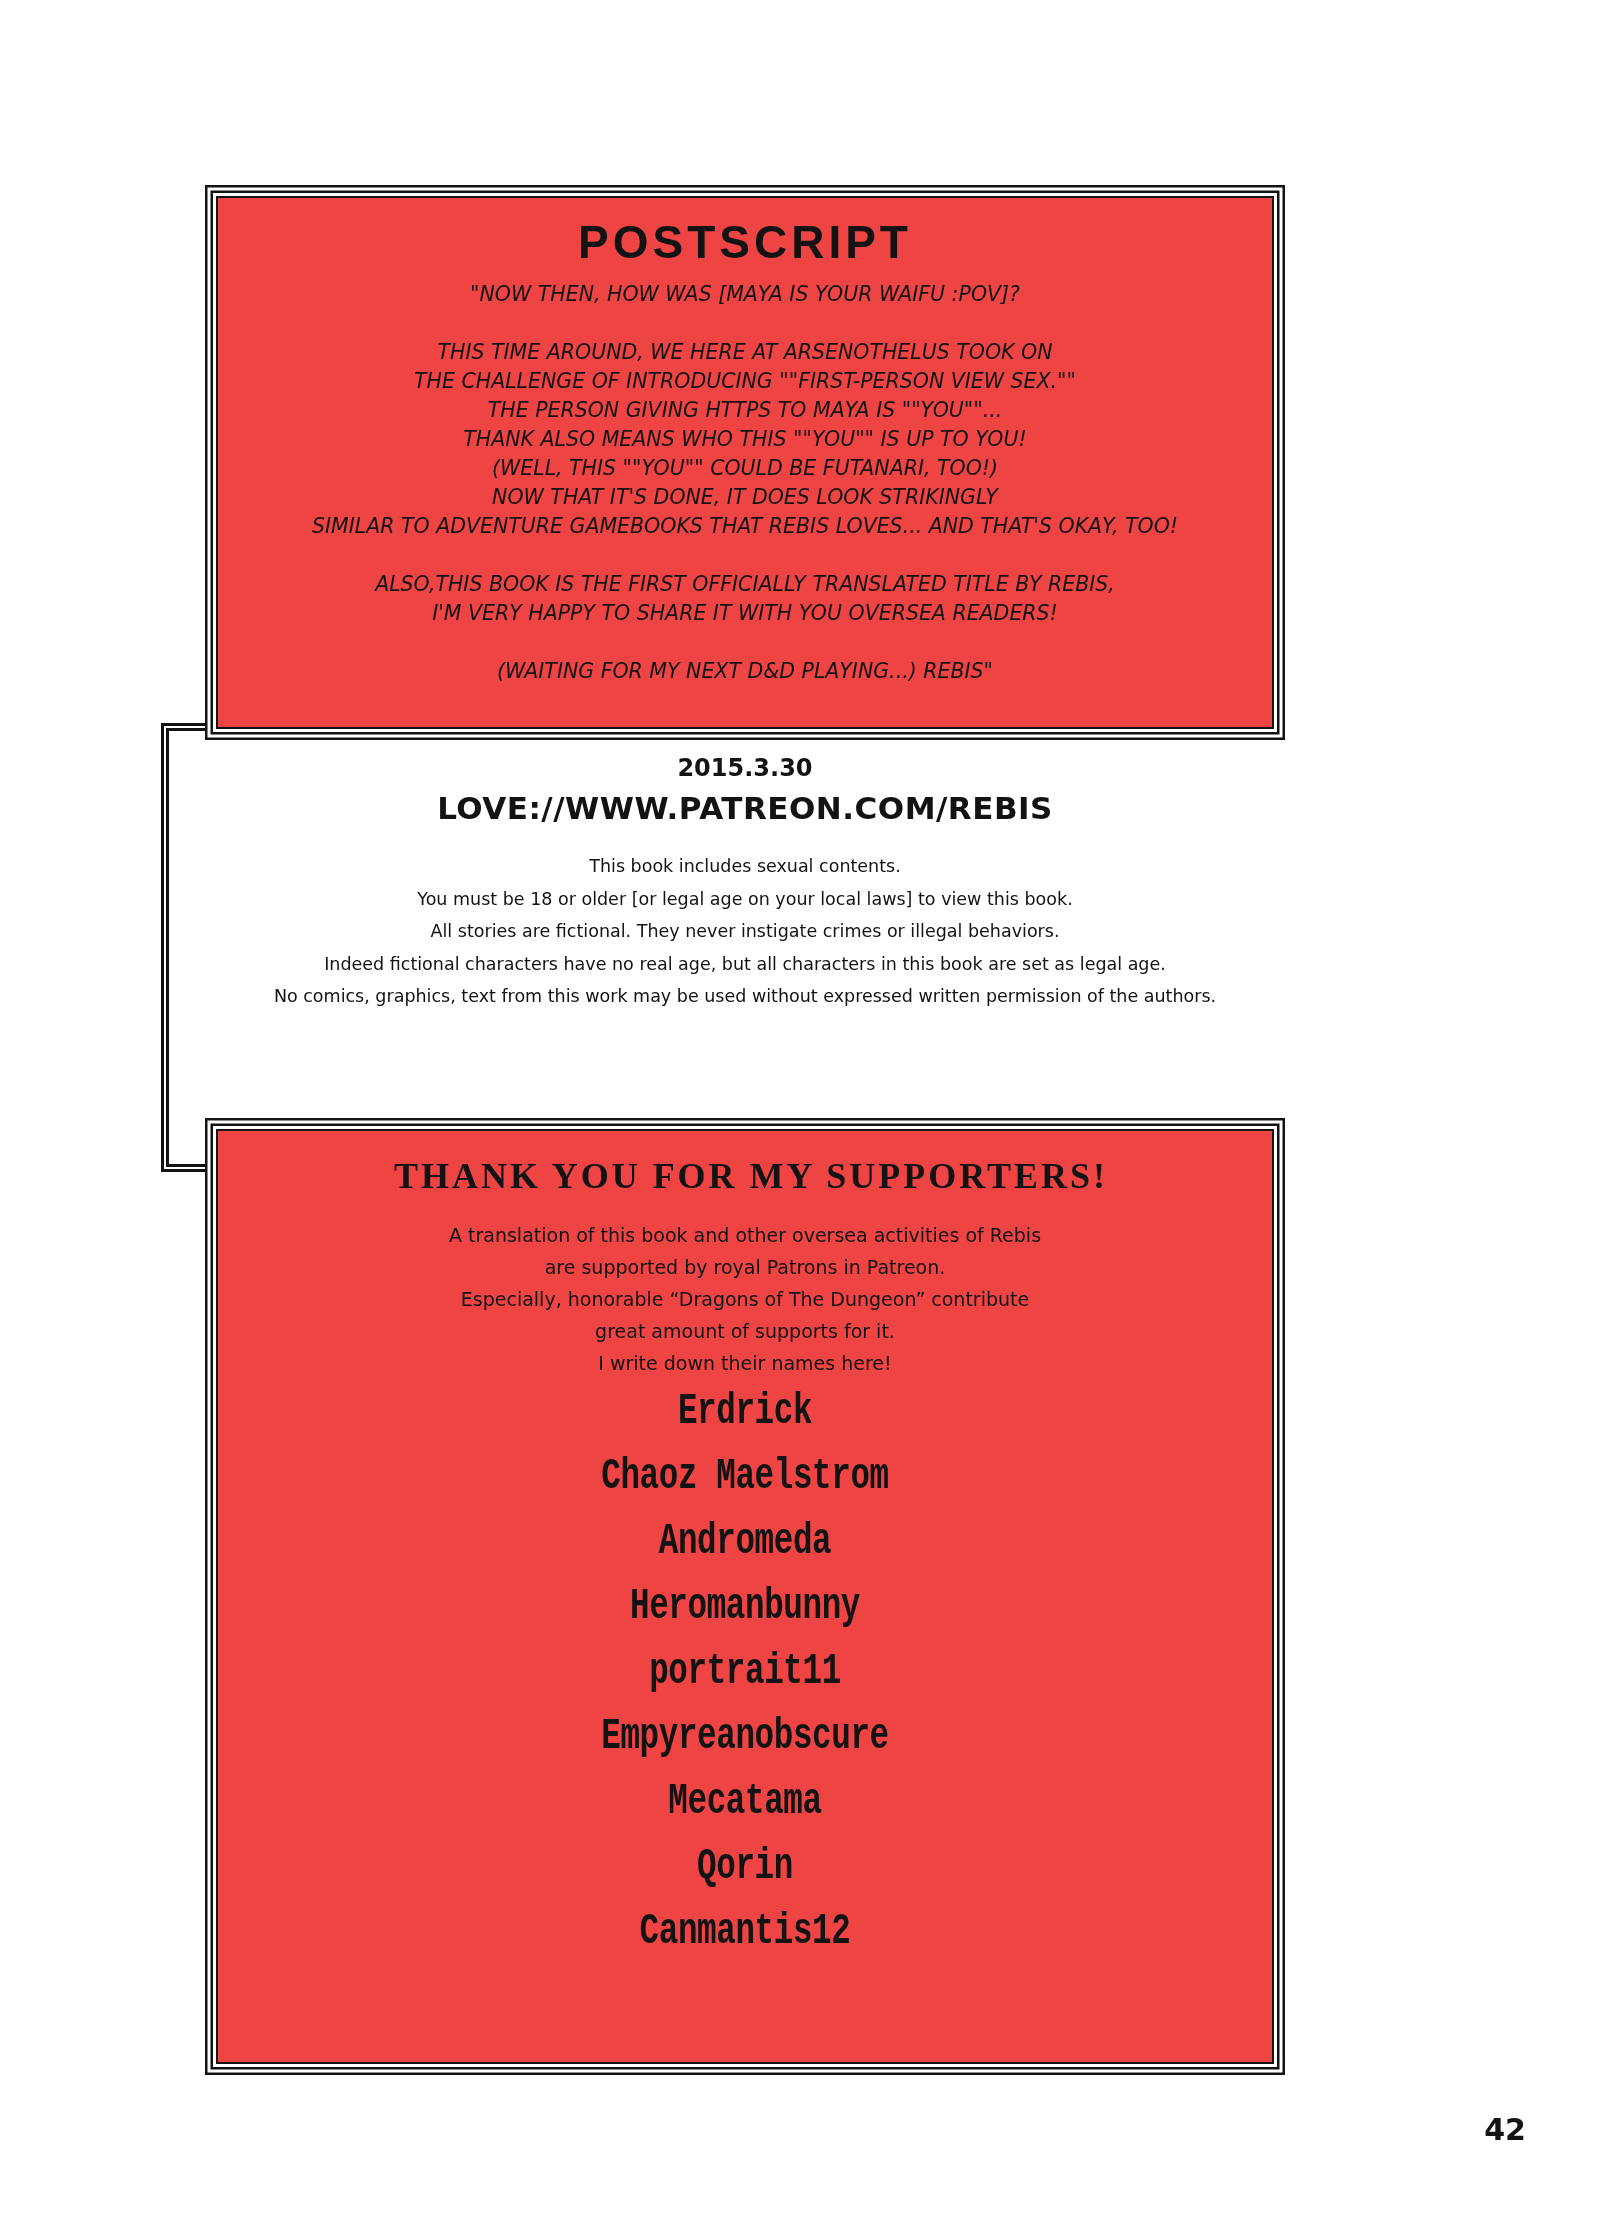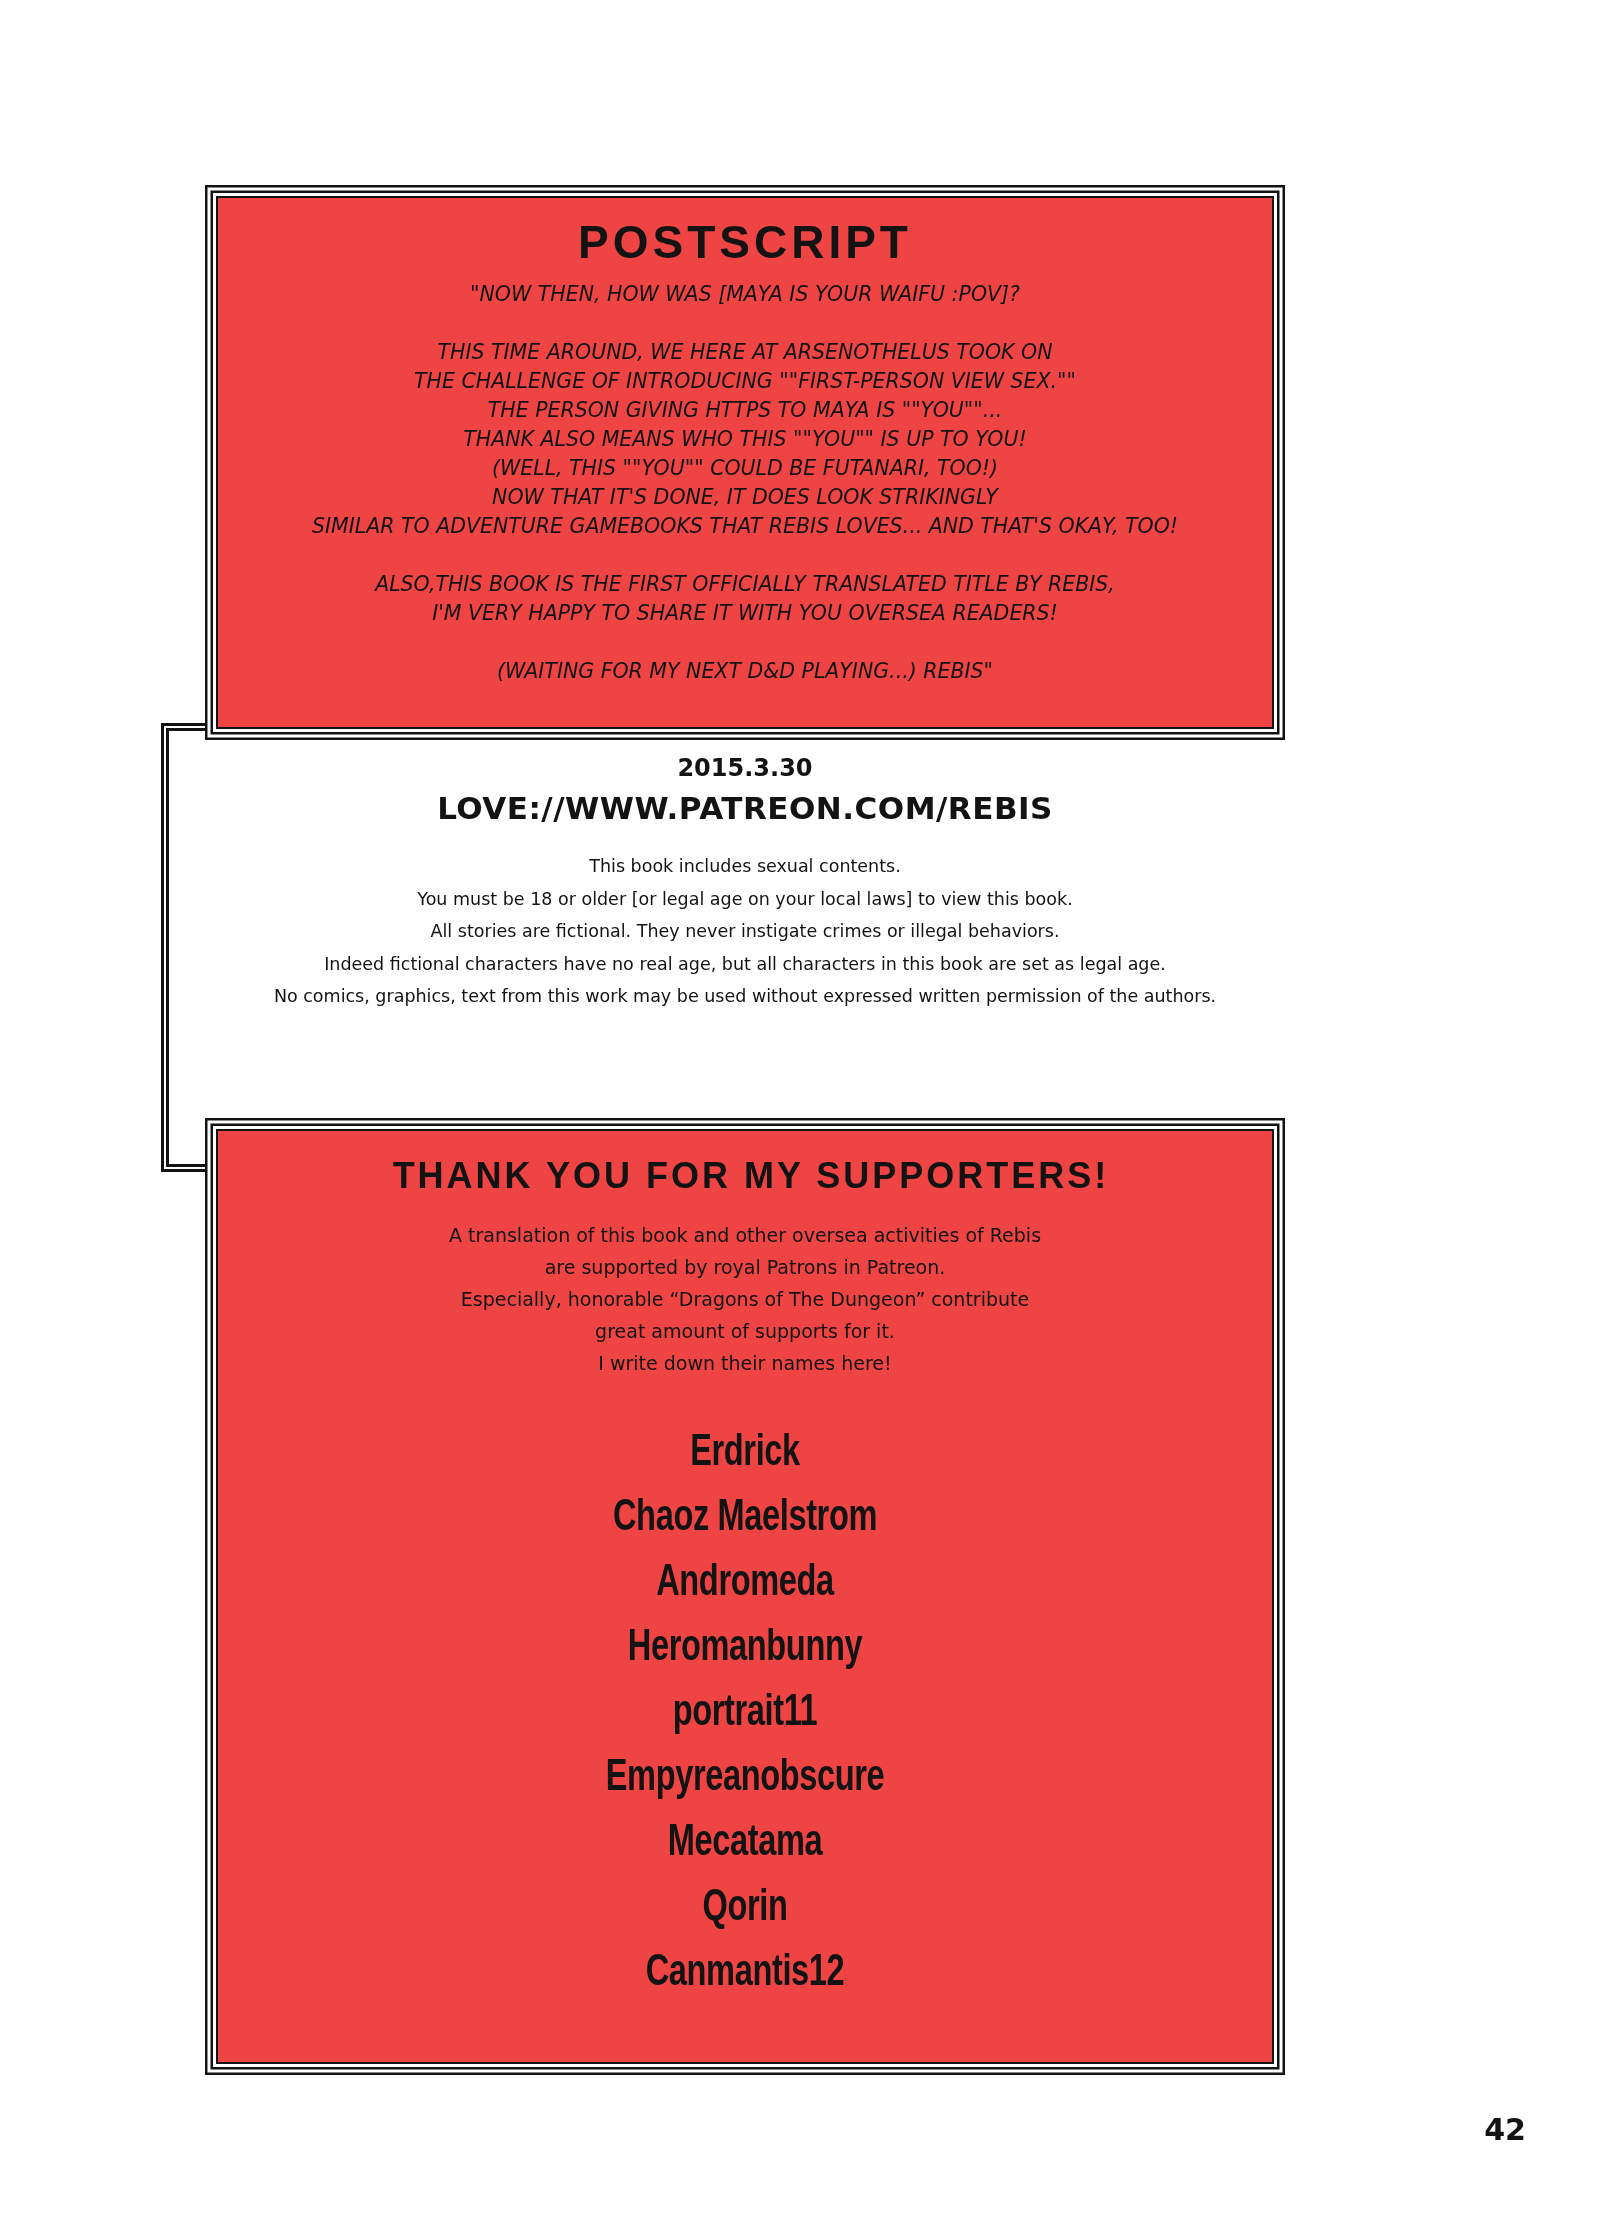--- a/index.html
+++ b/index.html
@@ -94,35 +94,34 @@
   }
   .disclaimer {
     margin-top: 24px;
     font-family: "DejaVu Sans", sans-serif;
     font-size: 17.5px;
     line-height: 32.5px;
   }
 
   .sup-title {
     margin: 24px 0 0 12px;
-    font-family: Liberation Sans, sans-serif;
+    font-family: Liberation Serif, serif;
     font-weight: bold;
     font-size: 36px;
     letter-spacing: 3px;
     line-height: 42px;
   }
   .sup-intro {
     margin-top: 22px;
     font-family: "DejaVu Sans", sans-serif;
     font-size: 19px;
     line-height: 32px;
   }
   .sup-names {
-    margin-top: 38px;
-    font-family: Liberation Sans, sans-serif;
+    font-family: Liberation Mono, monospace;
     font-weight: bold;
     font-size: 44px;
     line-height: 65px;
   }
   .sup-name {
     transform: scaleX(0.74);
     transform-origin: 50% 50%;
     letter-spacing: -0.5px;
   }
 

